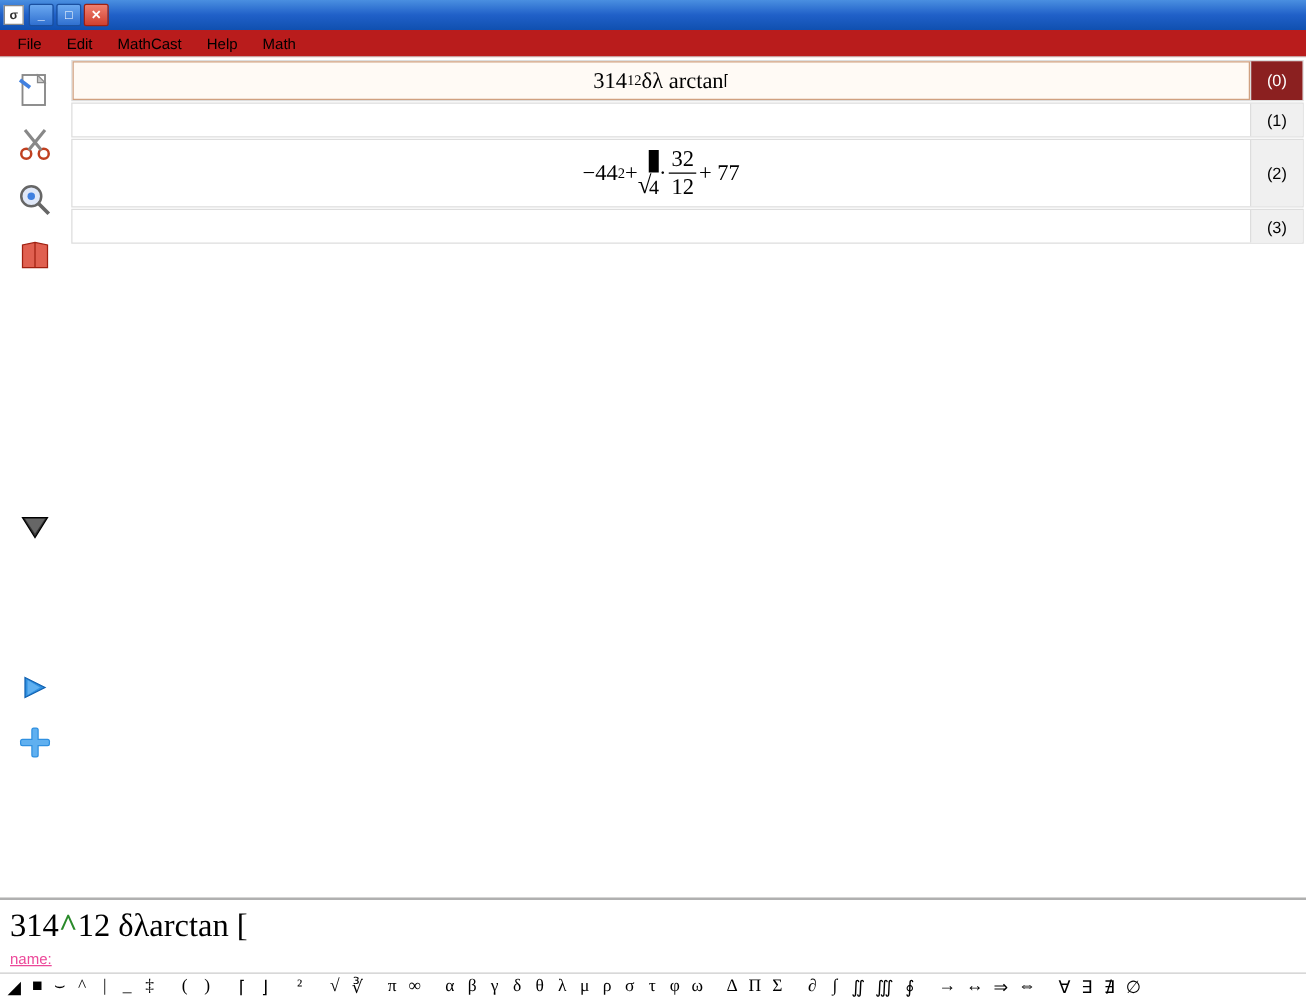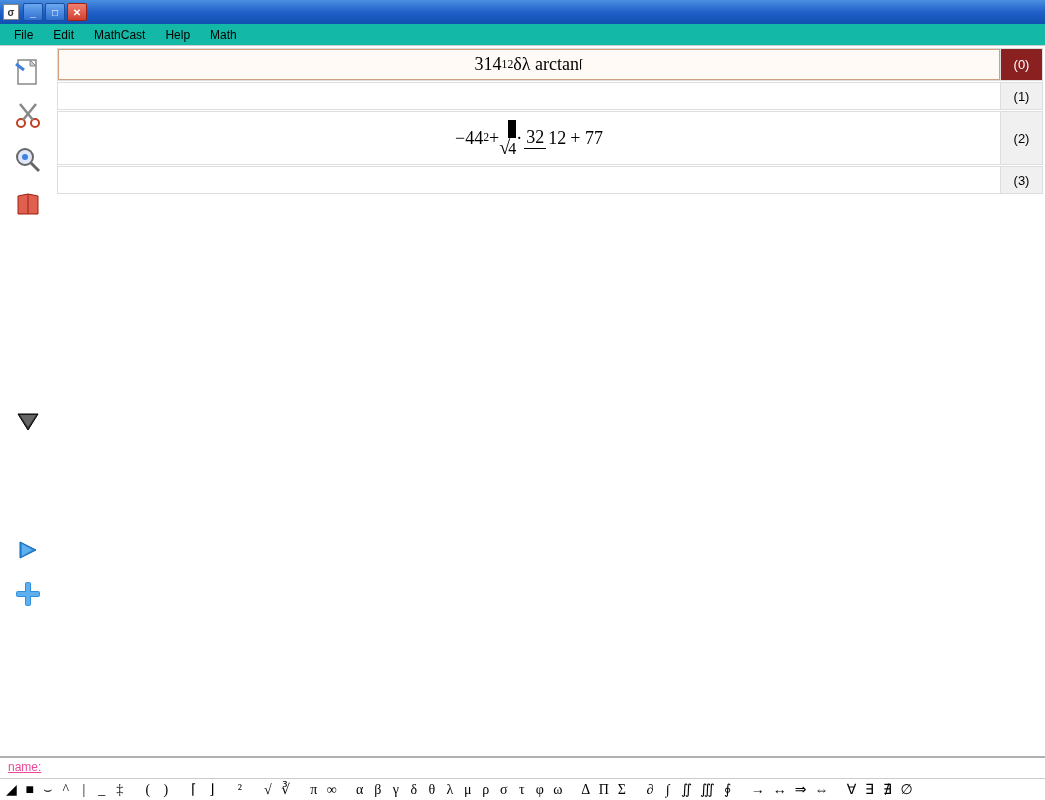--- a/index.html
+++ b/index.html
@@ -41,21 +41,21 @@
   background: linear-gradient(to bottom, #6aa8f0, #3070d0);
   border: 1px solid #1a50a0;
   border-radius: 2px;
   display: flex; align-items: center; justify-content: center;
   color: white; font-size: 10px; font-weight: bold;
   cursor: pointer;
 }
 .win-btn.close { background: linear-gradient(to bottom, #f08070, #d04030); border-color: #a02010; }
 .menubar {
   height: 22px;
-  background: #14b8a6;
+  background: #b91c1c;
   display: flex;
   align-items: center;
   padding: 0 4px;
   border-bottom: 1px solid #ccc;
 }
 .menu-item {
   padding: 2px 10px;
   cursor: pointer;
   font-size: 12px;
 }
@@ -110,21 +110,21 @@
   align-items: center;
   justify-content: center;
   background: #f0f0f0;
   border-left: 1px solid #ddd;
   font-size: 13px;
 }
 .math-expr { display: inline-flex; align-items: center; }
 .sup { font-size: 0.65em; vertical-align: super; line-height: 0; }
 .frac {
   display: inline-flex;
-  flex-direction: row;
+  flex-direction: column;
   align-items: center;
   vertical-align: middle;
   margin: 0 2px;
 }
 .frac .num { border-bottom: 1px solid #000; padding: 0 2px; }
 .frac .den { padding: 0 2px; }
 .sqrt-box {
   display: inline-flex;
   align-items: flex-end;
 }
@@ -292,20 +292,23 @@
 
     <div class="eq-row">
       <div class="eq-content"></div>
       <div class="eq-num">(3)</div>
     </div>
 
   </div>
 </div>
 
 <div class="bottom-panel">
+  <div class="input-line">
+    <span>314</span><span class="caret">^</span><span>12 δλarctan [</span>
+  </div>
   <div class="name-line">
     <span class="name-link">name:</span>
   </div>
   <div class="symbol-bar" id="symbol-bar">
       <div class="sym">◢</div>
       <div class="sym">■</div>
       <div class="sym">⌣</div>
       <div class="sym">^</div>
       <div class="sym">|</div>
       <div class="sym">_</div>

